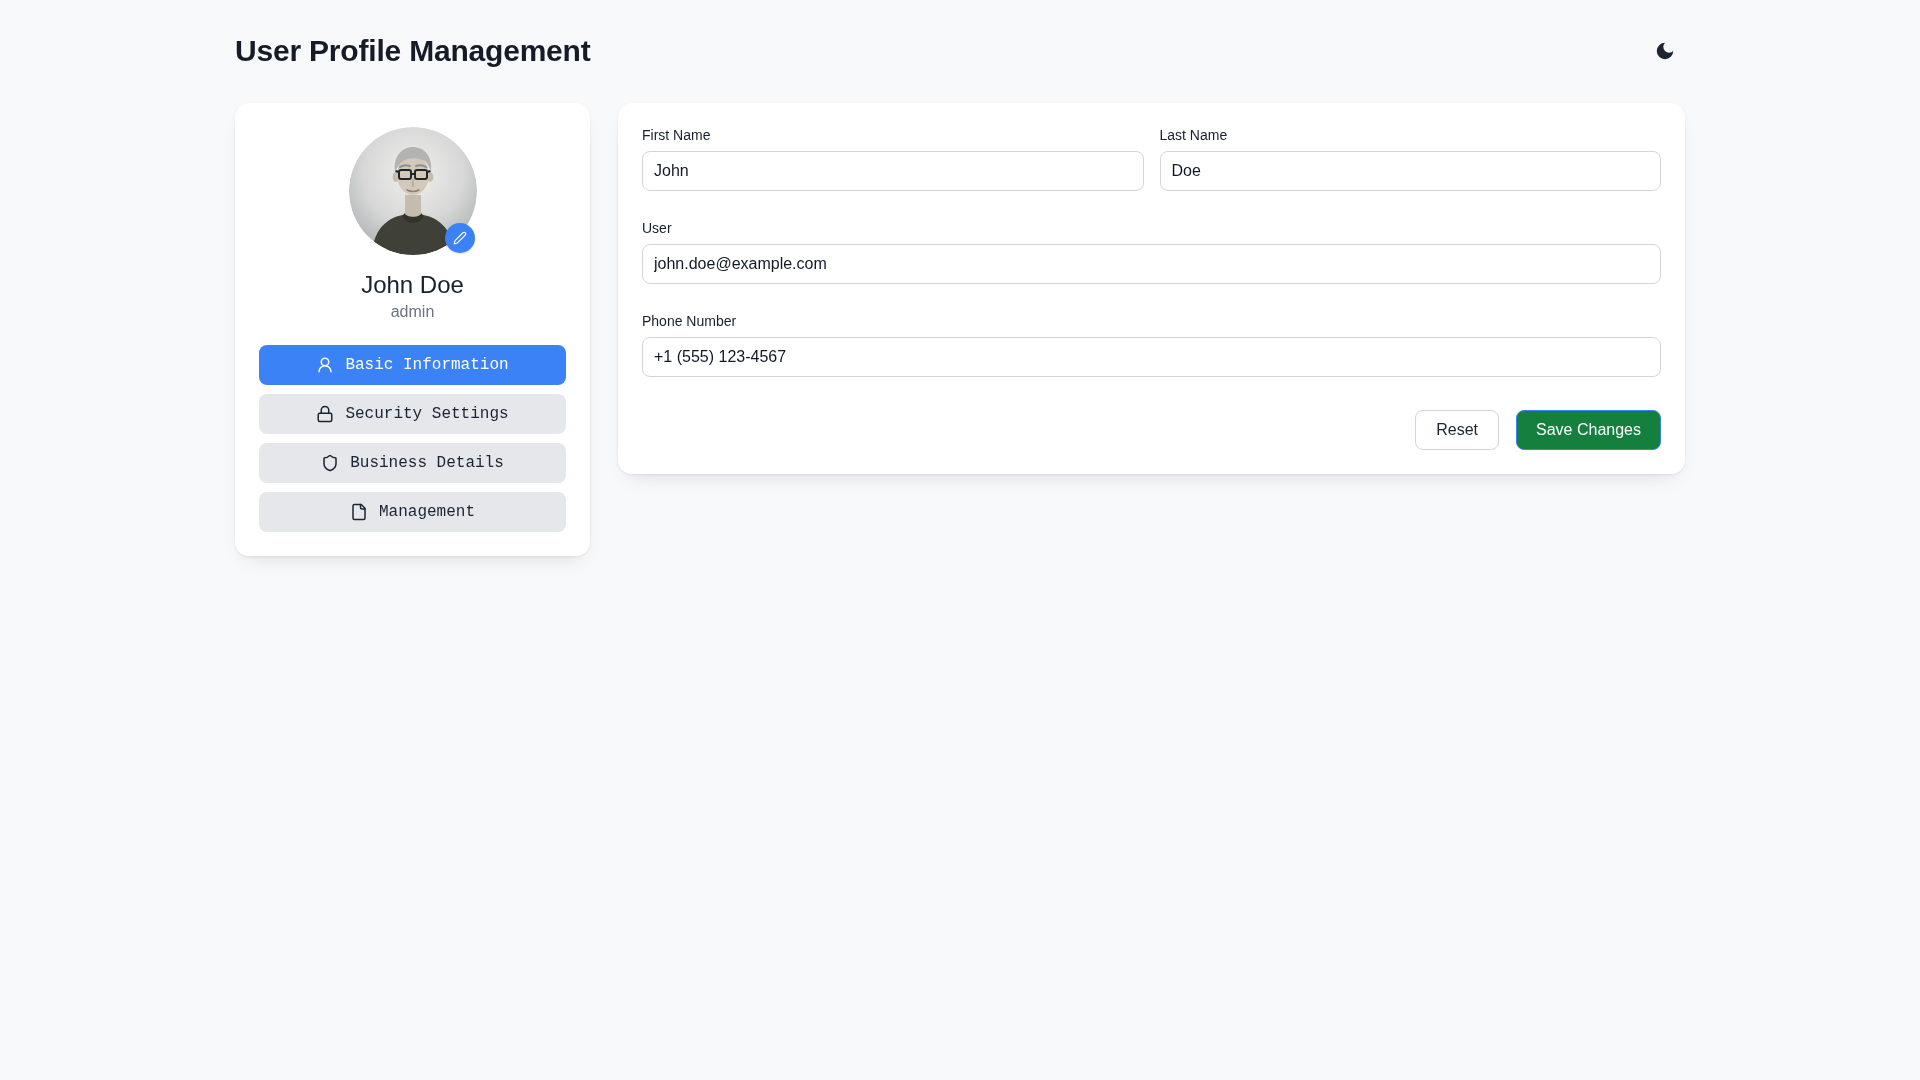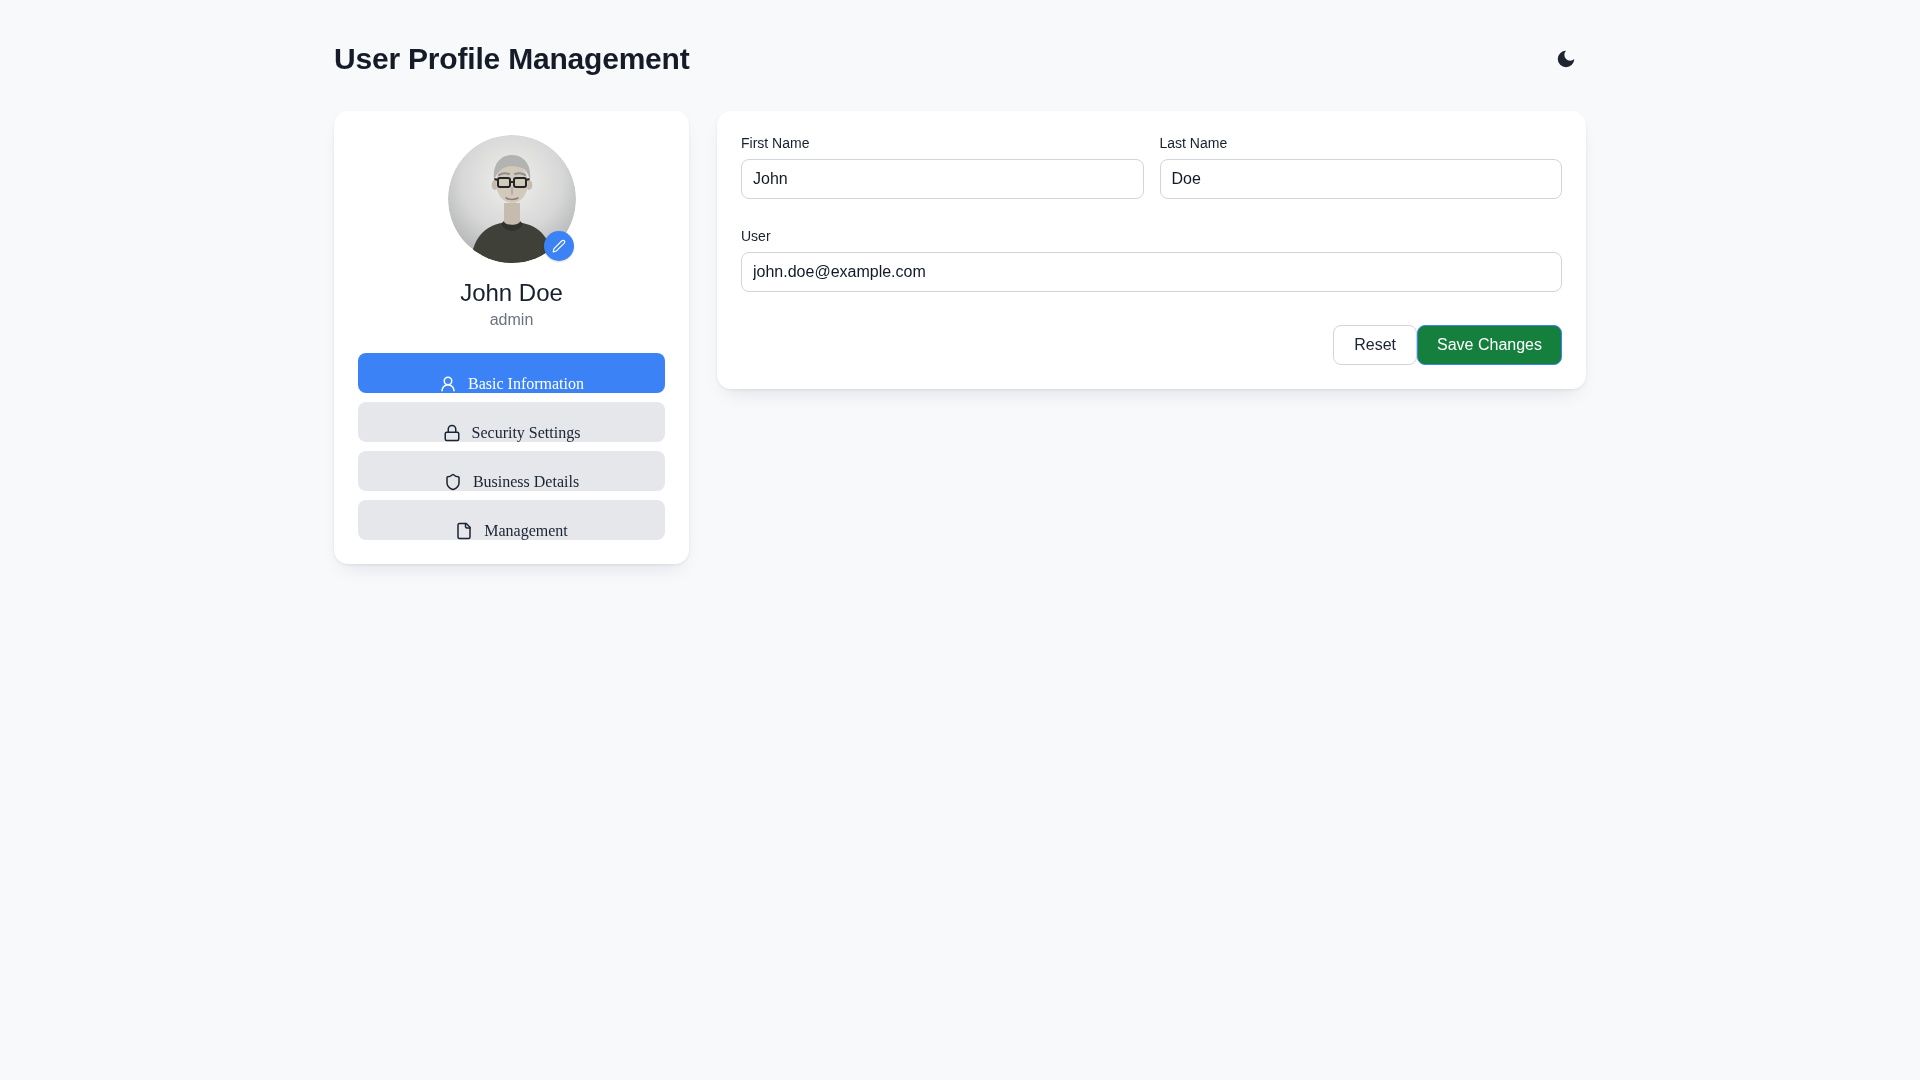--- a/index.html
+++ b/index.html
@@ -3,21 +3,21 @@
 <meta charset="utf-8">
 <style>
   * { box-sizing: border-box; margin: 0; padding: 0; }
   html, body { width: 1920px; height: 1080px; }
   body {
     background: #f8f9fb;
     font-family: "Liberation Sans", sans-serif;
     color: #111827;
     overflow: hidden;
   }
-  .container { width: 1252px; margin: 8px auto; padding-top: 30px; }
+  .container { width: 1450px; margin: 0 auto; padding-top: 30px; }
 
   
   .header { display: flex; justify-content: space-between; align-items: center; height: 42px; }
   .page-title { font-size: 30px; font-weight: 700; color: #151c28; letter-spacing: -0.2px; }
   .theme-btn {
     width: 40px; height: 40px; border: none; background: transparent; cursor: pointer;
     display: flex; align-items: center; justify-content: center; border-radius: 8px;
   }
 
   
@@ -35,40 +35,40 @@
     position: absolute; right: 2px; bottom: 2px; width: 30px; height: 30px;
     border-radius: 50%; background: #3b82f6; border: none; cursor: pointer;
     display: flex; align-items: center; justify-content: center; color: #ffffff;
     box-shadow: 0 1px 2px rgba(0,0,0,.15);
   }
   .profile-name { margin-top: 16px; font-size: 24px; font-weight: 400; color: #16202e; }
   .profile-role { margin-top: 4px; font-size: 16px; color: #6b7280; }
   .nav { margin-top: 24px; display: flex; flex-direction: column; gap: 9px; }
   .nav-item {
     height: 40px; border: none; border-radius: 8px; background: #e5e7eb; color: #1b2432;
-    font-size: 16px; font-family: Liberation Serif, serif; cursor: pointer;
-    display: flex; align-items: flex-end; justify-content: center; gap: 11px;
+    font-size: 16px; font-family: Liberation Mono, monospace; cursor: pointer;
+    display: flex; align-items: center; justify-content: center; gap: 11px;
   }
   .nav-item.active { background: #3b82f6; color: #ffffff; }
   .nav-item .icon { display: flex; }
 
   
   .form-card { flex: 1; padding: 24px; }
   .row-2col { display: grid; grid-template-columns: 1fr 1fr; gap: 16px; }
   .field { margin-bottom: 29px; }
   .field:last-child { margin-bottom: 0; }
   .field-label { display: block; font-size: 14px; font-weight: 500; color: #16202e; margin-bottom: 8px; }
   .input {
     width: 100%; height: 40px; background: #fff; border: 1px solid #d1d5db; border-radius: 8px;
     padding: 0 11px; font-size: 16px; font-family: Liberation Sans, sans-serif; color: #111827;
   }
   .select-wrap { position: relative; }
   select.input { appearance: none; -webkit-appearance: none; padding-right: 38px; border-radius: 8px; }
   .select-chevron { position: absolute; right: 11px; top: 50%; transform: translateY(-50%); pointer-events: none; color: #151c28; display: flex; }
-  .actions { display: flex; justify-content: flex-end; align-items: center; margin-top: 33px; }
+  .actions { display: flex; justify-content: flex-end; align-items: center; gap: 17px; margin-top: 33px; }
   .btn { height: 40px; border-radius: 8px; font-size: 16px; font-family: inherit; cursor: pointer; }
   .btn-secondary { background: #ffffff; border: 1px solid #d1d5db; color: #1b2432; padding: 0 20px; }
   .btn-primary { background: #15803d; border: 1px solid #3b82f6; color: #ffffff; padding: 0 19px; }
 
   svg.ic { display: block; }
 </style>
 </head>
 <body>
 
 <div class="container">
@@ -180,20 +180,24 @@
           <label class="field-label">Last Name</label>
           <input class="input" type="text" value="Doe" style="">
         </div>
       </div>
 
       <div class="field">
         <label class="field-label">User</label>
         <input class="input" type="text" value="john.doe@example.com" style="">
       </div>
 
+      <div class="field">
+        <label class="field-label">Phone Number</label>
+        <input class="input" type="text" value="+1 (555) 123-4567" style="">
+      </div>
 
 
       <div class="actions">
         <button class="btn btn-secondary">Reset</button>
         <button class="btn btn-primary">Save Changes</button>
       </div>
     </div>
 
   </div>
 </div>

